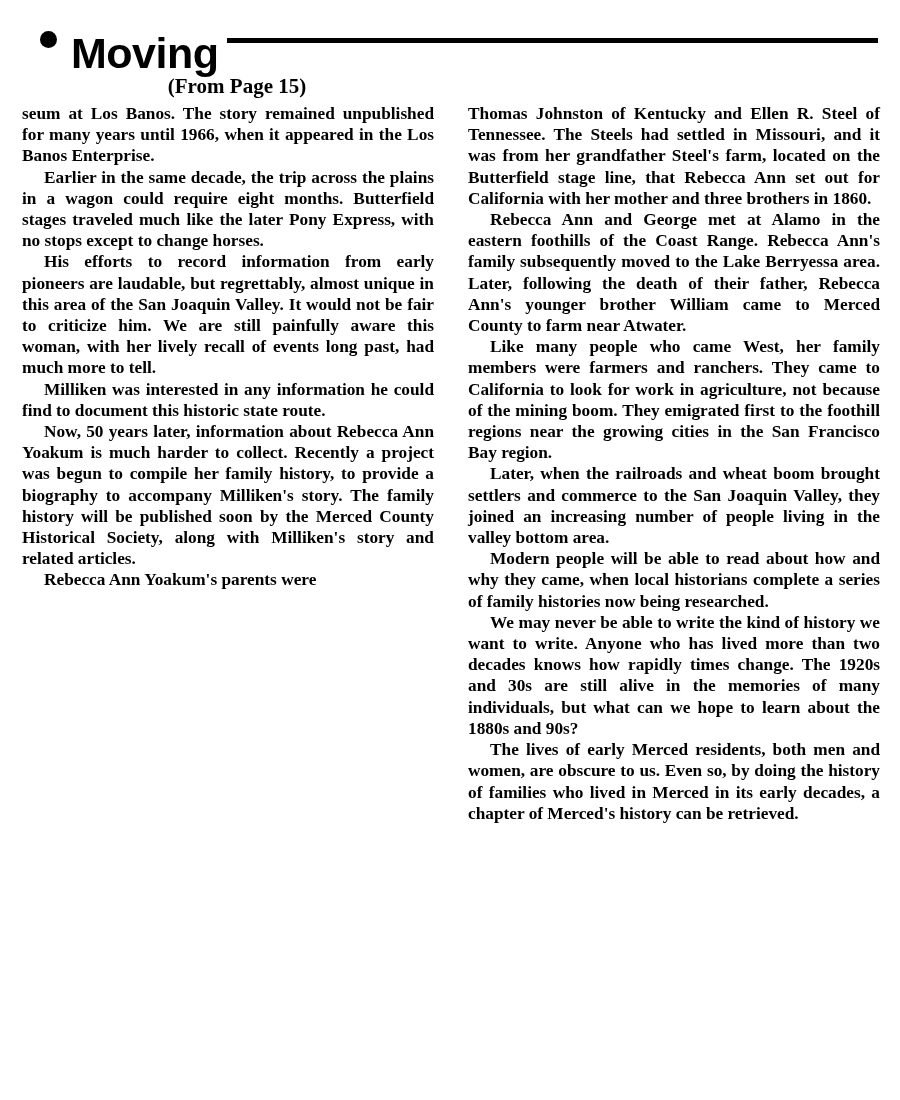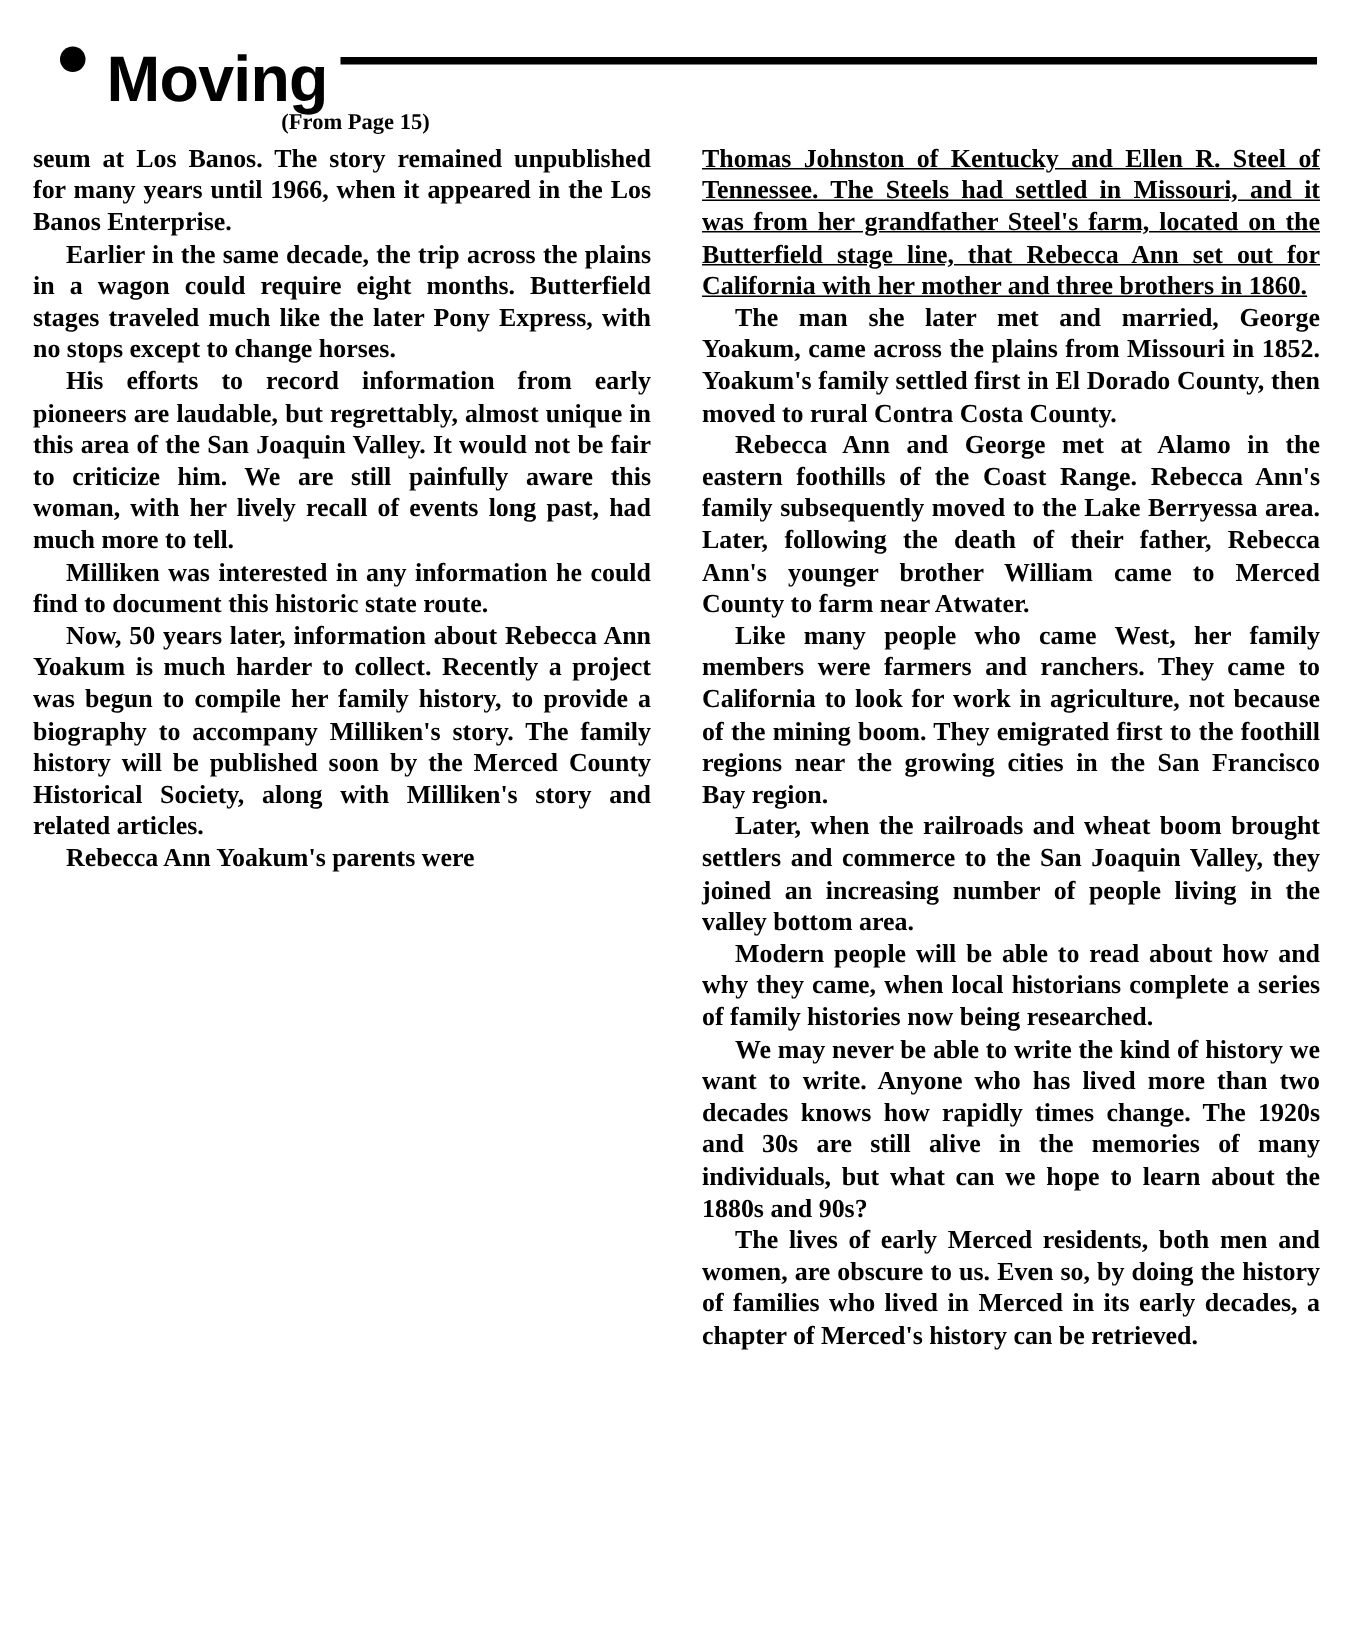--- a/index.html
+++ b/index.html
@@ -59,21 +59,21 @@
     width: 100%;
     height: 5px;
     background: #000;
   }
 
   
   .jumpline {
     text-align: center;
     font-family: "Liberation Serif", serif;
     font-weight: bold;
-    font-size: 15px;
+    font-size: 21px;
     margin: 6px 0 4px 0;
     width: 430px;
   }
 
   
   .columns {
     display: flex;
     gap: 34px;
     margin-top: 0px;
   }
@@ -92,21 +92,20 @@
     line-height: 21.2px;
     text-align: justify;
     text-indent: 22px;
     -webkit-font-smoothing: none;
   }
   p.body.noindent {
     text-indent: 0;
   }
   .col.right p.body:first-child {
     text-indent: 0;
-    text-decoration: underline;
   }
 </style>
 </head>
 <body>
 
 <div class="page">
 
   <div class="header">
     <span class="bullet"></span>
     <h1 class="headline">Moving</h1>
@@ -123,21 +122,20 @@
       <p class="body noindent">seum at Los Banos. The story remained unpublished for many years until 1966, when it appeared in the Los Banos Enterprise.</p>
       <p class="body">Earlier in the same decade, the trip across the plains in a wagon could require eight months. Butterfield stages traveled much like the later Pony Express, with no stops except to change horses.</p>
       <p class="body">His efforts to record information from early pioneers are laudable, but regrettably, almost unique in this area of the San Joaquin Valley. It would not be fair to criticize him. We are still painfully aware this woman, with her lively recall of events long past, had much more to tell.</p>
       <p class="body">Milliken was interested in any information he could find to document this historic state route.</p>
       <p class="body">Now, 50 years later, information about Rebecca Ann Yoakum is much harder to collect. Recently a project was begun to compile her family history, to provide a biography to accompany Milliken's story. The family history will be published soon by the Merced County Historical Society, along with Milliken's story and related articles.</p>
       <p class="body">Rebecca Ann Yoakum's parents were</p>
     </div>
 
     <div class="col right">
       <p class="body noindent">Thomas Johnston of Kentucky and Ellen R. Steel of Tennessee. The Steels had settled in Missouri, and it was from her grandfather Steel's farm, located on the Butterfield stage line, that Rebecca Ann set out for California with her mother and three brothers in 1860.</p>
-      <p class="body">The man she later met and married, George Yoakum, came across the plains from Missouri in 1852. Yoakum's family settled first in El Dorado County, then moved to rural Contra Costa County.</p>
       <p class="body">Rebecca Ann and George met at Alamo in the eastern foothills of the Coast Range. Rebecca Ann's family subsequently moved to the Lake Berryessa area. Later, following the death of their father, Rebecca Ann's younger brother William came to Merced County to farm near Atwater.</p>
       <p class="body">Like many people who came West, her family members were farmers and ranchers. They came to California to look for work in agriculture, not because of the mining boom. They emigrated first to the foothill regions near the growing cities in the San Francisco Bay region.</p>
       <p class="body">Later, when the railroads and wheat boom brought settlers and commerce to the San Joaquin Valley, they joined an increasing number of people living in the valley bottom area.</p>
       <p class="body">Modern people will be able to read about how and why they came, when local historians complete a series of family histories now being researched.</p>
       <p class="body">We may never be able to write the kind of history we want to write. Anyone who has lived more than two decades knows how rapidly times change. The 1920s and 30s are still alive in the memories of many individuals, but what can we hope to learn about the 1880s and 90s?</p>
       <p class="body">The lives of early Merced residents, both men and women, are obscure to us. Even so, by doing the history of families who lived in Merced in its early decades, a chapter of Merced's history can be retrieved.</p>
     </div>
 
   </div>
 </div>

